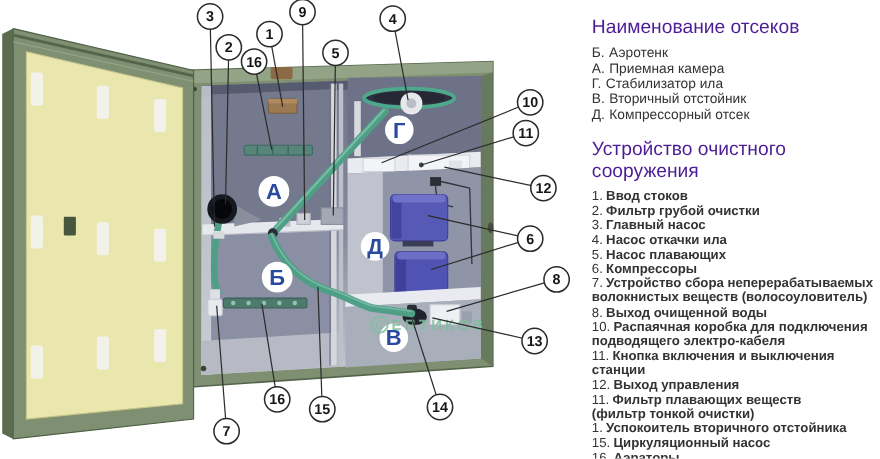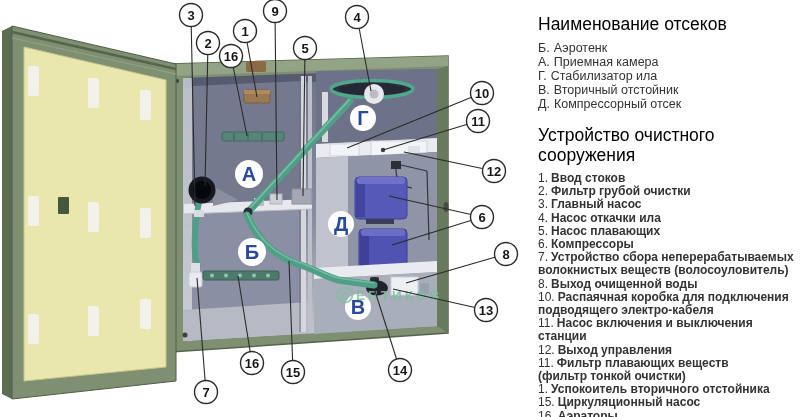--- a/index.html
+++ b/index.html
@@ -6,21 +6,21 @@
   .stage{position:relative;width:800px;height:417px;background:#ffffff;overflow:hidden;
          font-family:"Liberation Sans",sans-serif;}
   svg{position:absolute;left:0;top:0;}
   svg text{font-family:"Liberation Sans",sans-serif;}
   .letter{font-weight:bold;font-size:20px;fill:#2a4a9f;text-anchor:middle;}
   .cn{font-weight:bold;font-size:13px;fill:#161616;text-anchor:middle;}
   .cb{fill:#ffffff;stroke:#2b2b2b;stroke-width:1.4;}
   .ll{stroke:#2b2b2b;stroke-width:1.1;}
   .wm{font-weight:bold;fill:#7cc09c;opacity:.85;}
   .panel{position:absolute;left:538px;top:6px;width:258px;color:#333;}
-  .panel h2{font-size:17.5px;line-height:20px;font-weight:400;color:#000000;margin:8px 0 7px 0;}
+  .panel h2{font-size:17.5px;line-height:20px;font-weight:400;color:#4c1d95;margin:8px 0 7px 0;}
   .clist{list-style:none;margin:0;padding:0;}
   .clist li{font-size:12.5px;line-height:14px;}
   .clist .k{margin-right:4px;}
   .dev h2{margin-top:14px;}
   .dlist{margin:2px 0 0 0;padding:0;}
   .ditem{font-size:12px;line-height:13.2px;}
   .ditem .n{margin-right:3px;}
   .ditem .lbl{white-space:pre-line;font-weight:bold;}
 </style>
 </head>
@@ -288,21 +288,21 @@
       <div class="ditem"><span class="n">2.</span><span class="lbl">Фильтр грубой очистки</span></div>
       <div class="ditem"><span class="n">3.</span><span class="lbl">Главный насос</span></div>
       <div class="ditem"><span class="n">4.</span><span class="lbl">Насос откачки ила</span></div>
       <div class="ditem"><span class="n">5.</span><span class="lbl">Насос плавающих</span></div>
       <div class="ditem"><span class="n">6.</span><span class="lbl">Компрессоры</span></div>
       <div class="ditem"><span class="n">7.</span><span class="lbl">Устройство сбора неперерабатываемых
 волокнистых веществ (волосоуловитель)</span></div>
       <div class="ditem"><span class="n">8.</span><span class="lbl">Выход очищенной воды</span></div>
       <div class="ditem"><span class="n">10.</span><span class="lbl">Распаячная коробка для подключения
 подводящего электро-кабеля</span></div>
-      <div class="ditem"><span class="n">11.</span><span class="lbl">Насос включения и выключения станции</span></div>
+      <div class="ditem"><span class="n">11.</span><span class="lbl">Кнопка включения и выключения станции</span></div>
       <div class="ditem"><span class="n">12.</span><span class="lbl">Выход управления</span></div>
       <div class="ditem"><span class="n">11.</span><span class="lbl">Фильтр плавающих веществ
 (фильтр тонкой очистки)</span></div>
       <div class="ditem"><span class="n">1.</span><span class="lbl">Успокоитель вторичного отстойника</span></div>
       <div class="ditem"><span class="n">15.</span><span class="lbl">Циркуляционный насос</span></div>
       <div class="ditem"><span class="n">16.</span><span class="lbl">Аэраторы</span></div>
     </div>
   </div>
 </div>
 

